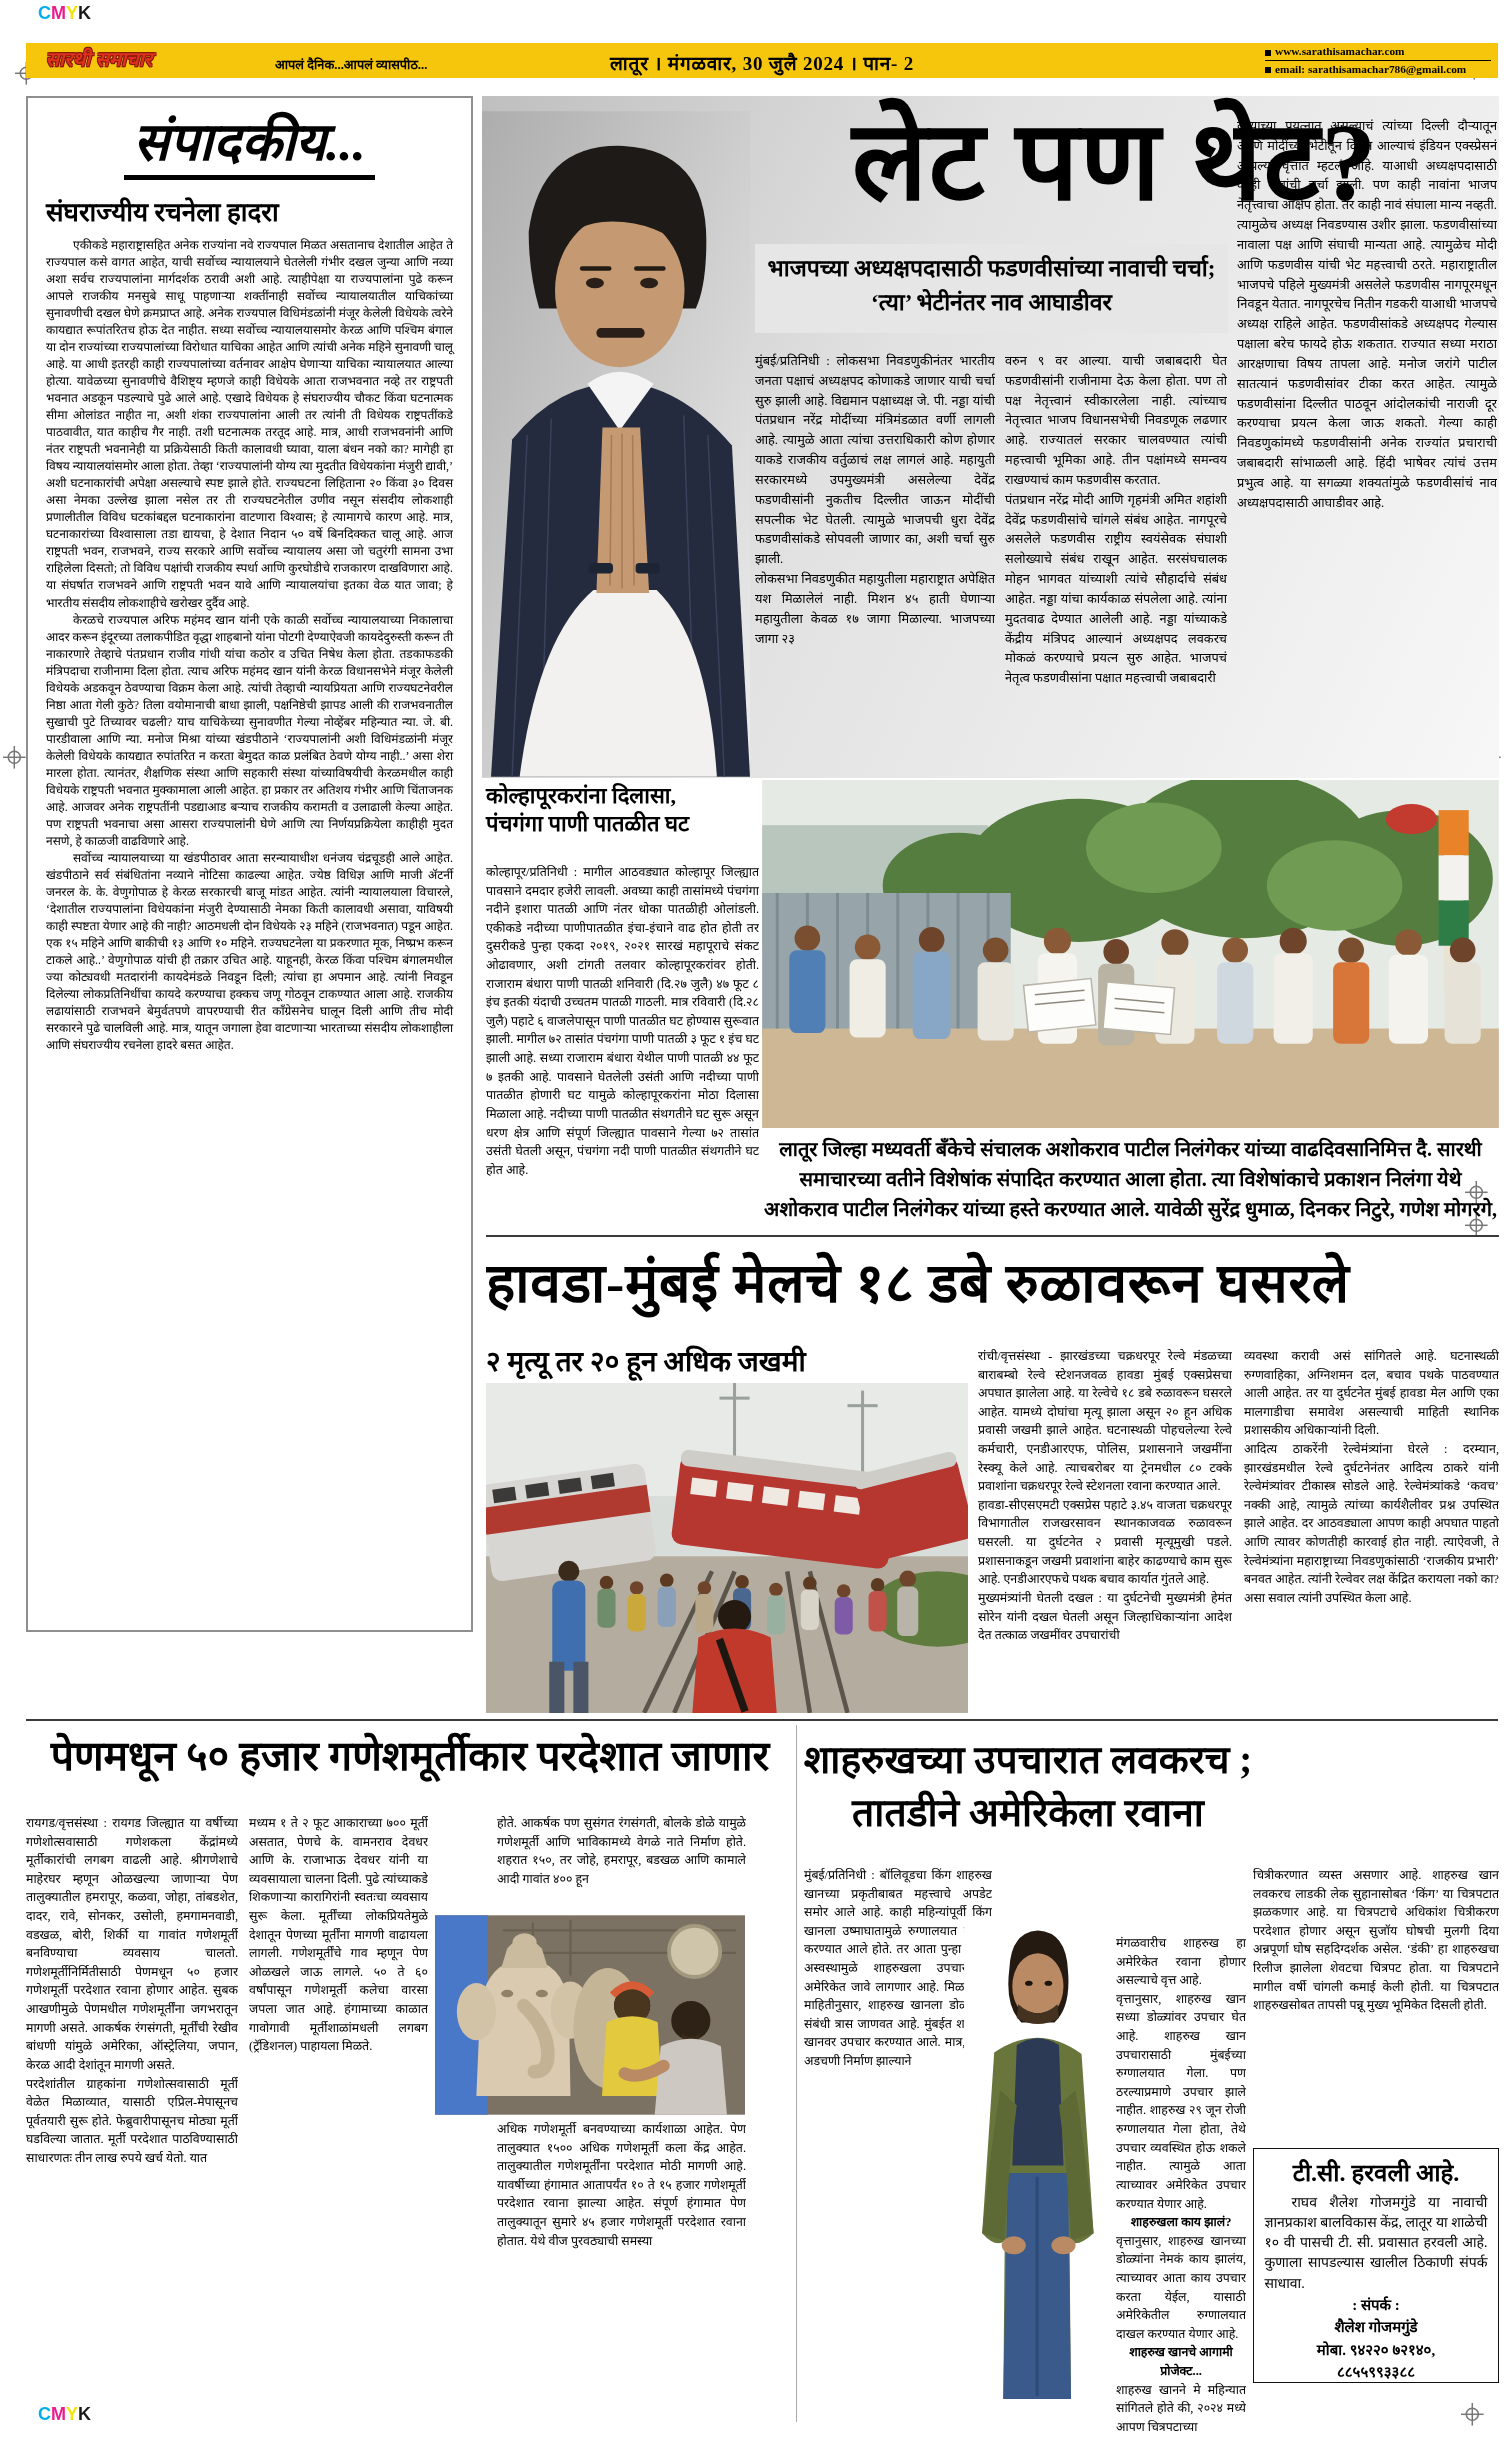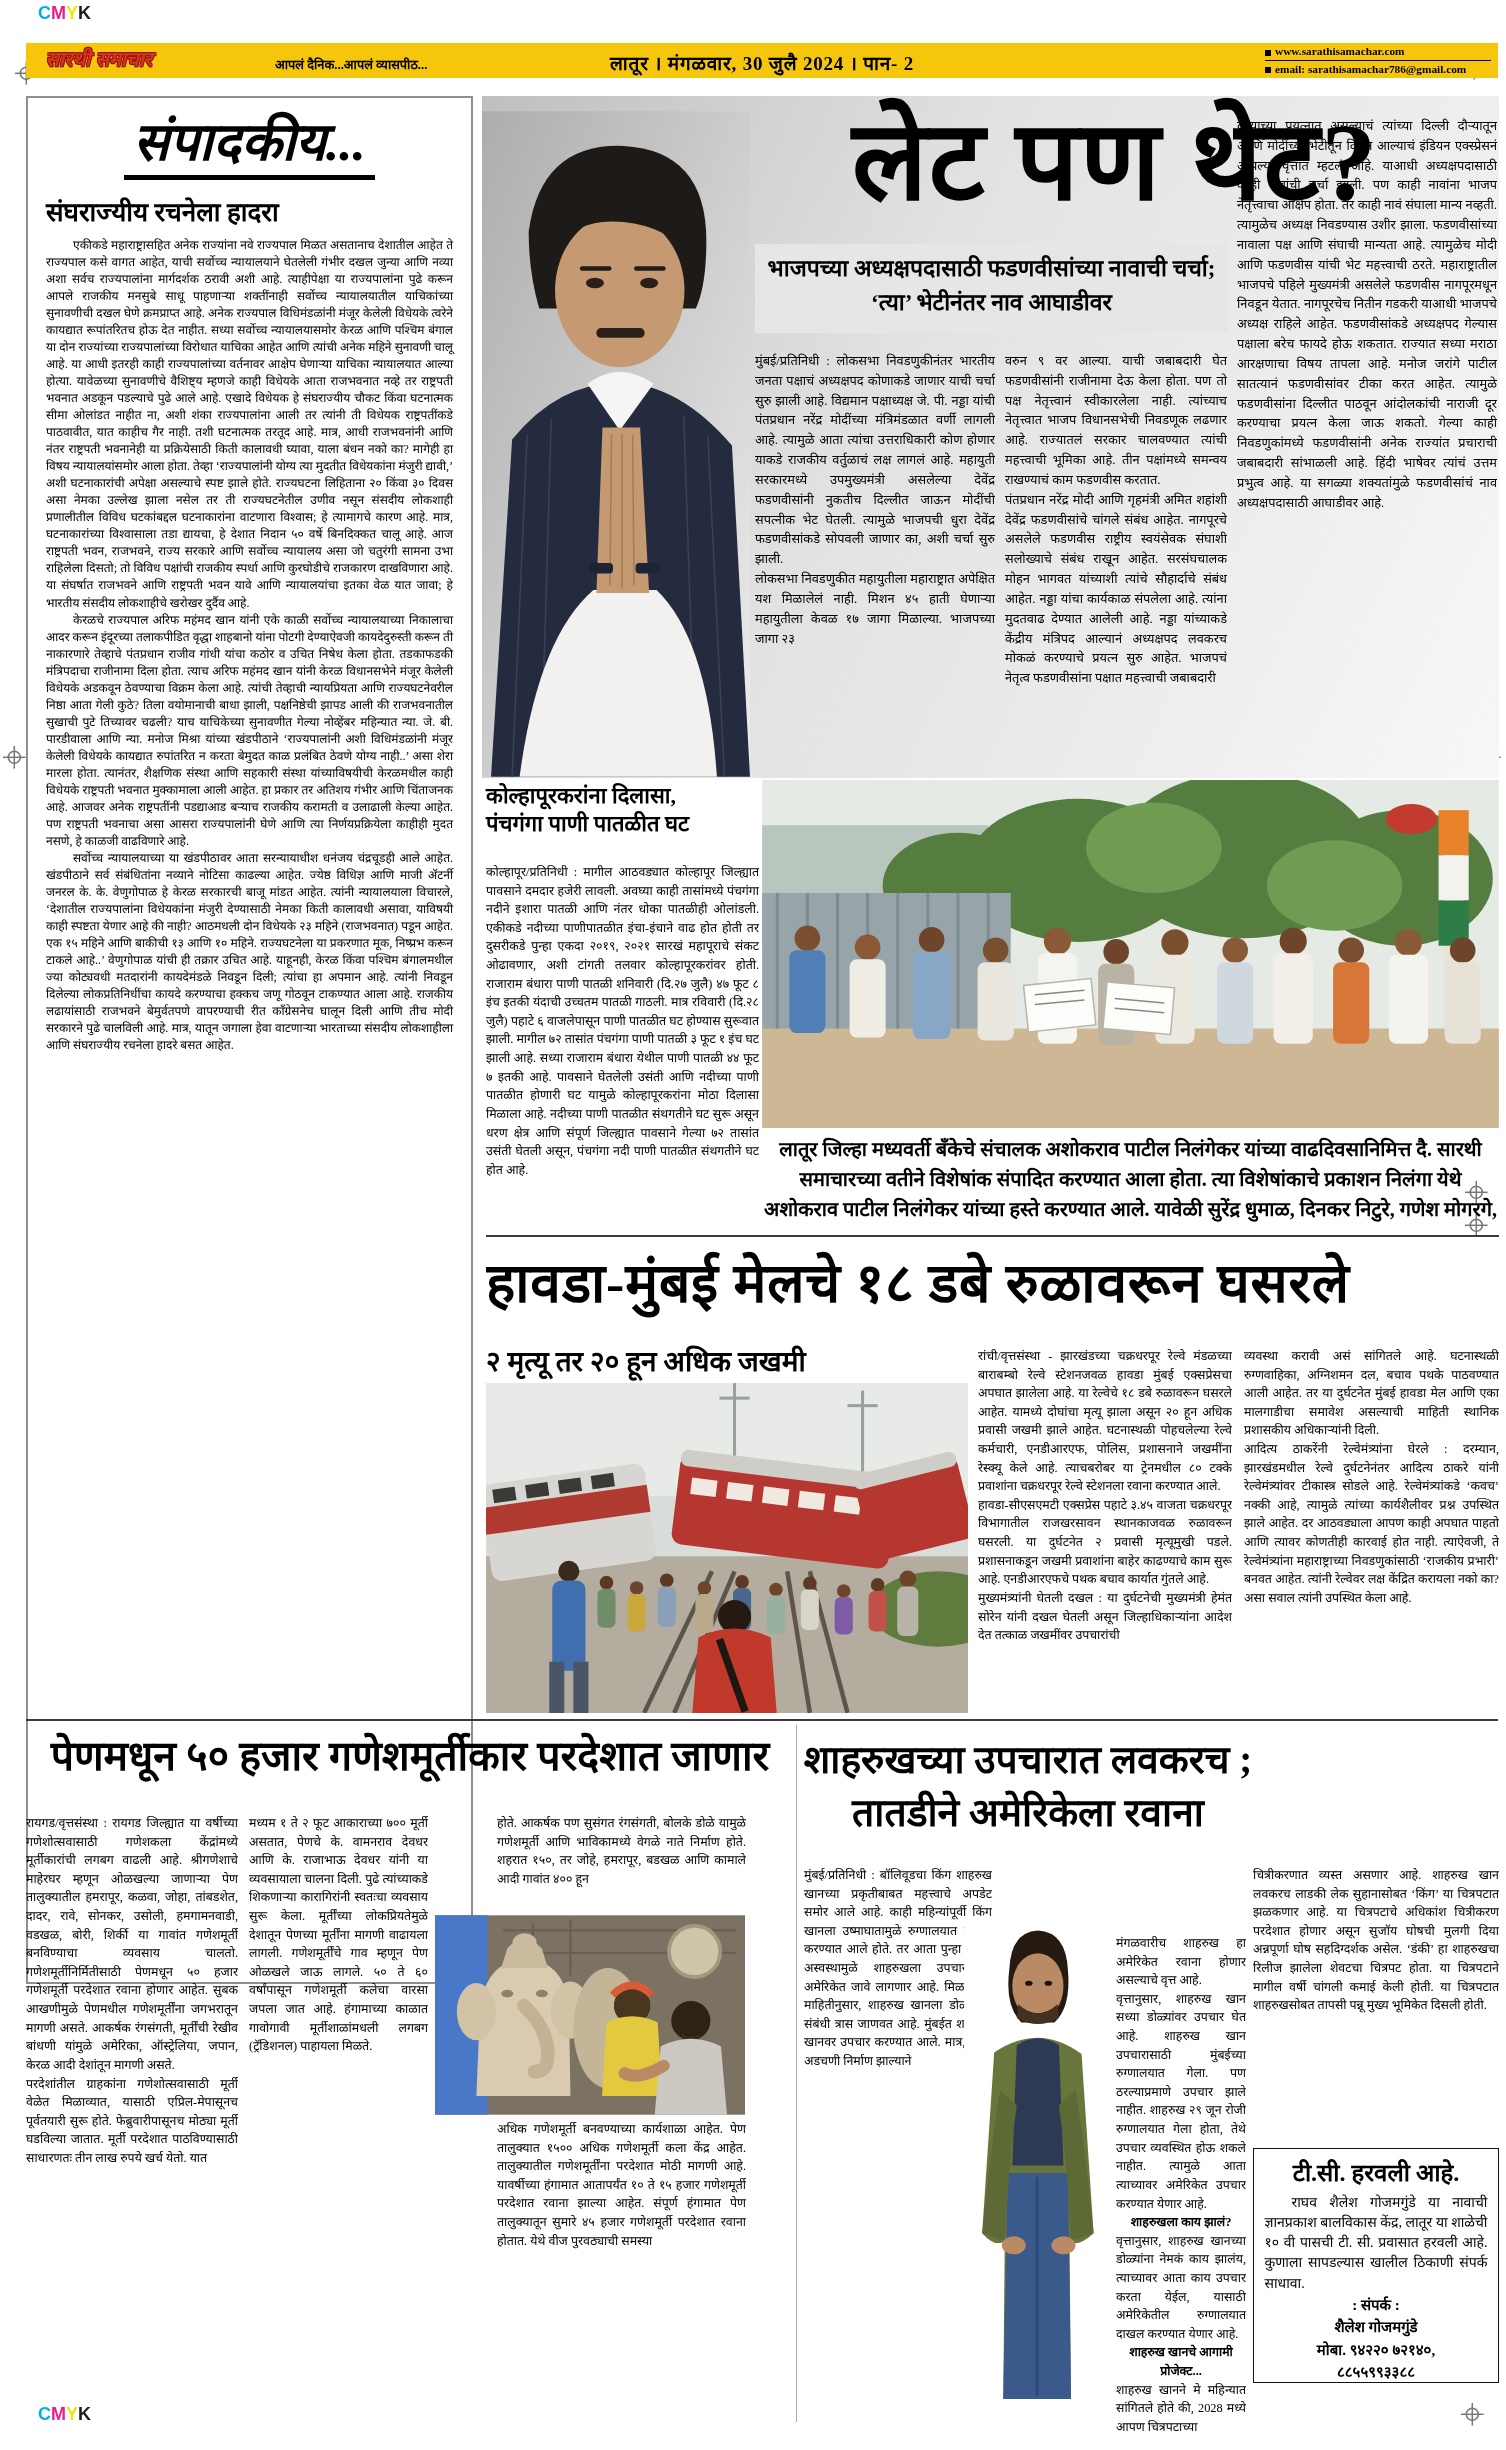--- a/index.html
+++ b/index.html
@@ -19,21 +19,21 @@
   .tagline{left:249px;top:12px;font-size:12.8px;font-weight:bold;}
   .dateline{left:0;width:100%;top:6.8px;font-size:19px;font-weight:bold;text-align:center;letter-spacing:0.8px;}
   .mh-contact{right:7.5px;top:2.3px;width:226px;font-size:11.3px;font-weight:bold;line-height:1.2;}
   .mh-contact .sep{border:none;border-top:1.5px solid #000;margin:1.5px 0;}
   .sq{display:inline-block;width:6px;height:6px;background:#000;margin-right:4.5px;vertical-align:middle;}
   
   .cmyk{font-size:18px;font-weight:bold;font-family:"Liberation Sans",sans-serif;}
   .cmyk .c{color:#00aeef}.cmyk .m{color:#ec1c8d}.cmyk .y{color:#f2e50b}.cmyk .k{color:#1a1a1a}
   .reg{width:22.6px;height:22.6px;}
   
-  .editorial{left:26px;top:96px;width:447px;height:1888px;border:2.3px solid #8f8f8f;
+  .editorial{left:26px;top:96px;width:447px;height:1536px;border:2.3px solid #8f8f8f;
              box-sizing:border-box;padding:10.5px 18px;}
   .ed-title{font-size:53px;font-weight:bold;font-style:italic;border-bottom:5.3px solid #000;
             display:inline-block;padding:0 9px;line-height:1.25;}
   .ed-head{font-size:26px;font-weight:bold;margin:13.6px 0 7.5px 0;}
   .ed-body{font-size:12px;line-height:1.42;}
   .ind{text-indent:27px;}
   
   .lead{left:482px;top:96px;width:1017px;height:682px;
         background:linear-gradient(115deg,#bfbfbf 0%,#e2e2e2 40%,#f7f7f7 100%);}
   .lead-headline{left:249px;top:7.5px;width:768px;font-size:111px;font-weight:bold;
@@ -447,21 +447,21 @@
       <ellipse cx="132" cy="436" rx="16" ry="12" fill="#b98a63"></ellipse>
       <line x1="97" y1="345" x2="97" y2="636" stroke="#2c4a78" stroke-width="4"></line>
     </svg>
   </div>
   <div class="abs smalltxt just clip" style="left:1116px;top:1934px;width:130px;height:555px;">
     <div>मंगळवारीच शाहरुख हा अमेरिकेत रवाना होणार असल्याचे वृत्त आहे.</div>
     <div>वृत्तानुसार, शाहरुख खान सध्या डोळ्यांवर उपचार घेत आहे. शाहरुख खान उपचारासाठी मुंबईच्या रुग्णालयात गेला. पण ठरल्याप्रमाणे उपचार झाले नाहीत. शाहरुख २९ जून रोजी रुग्णालयात गेला होता, तेथे उपचार व्यवस्थित होऊ शकले नाहीत. त्यामुळे आता त्याच्यावर अमेरिकेत उपचार करण्यात येणार आहे.</div>
     <div class="subh center">शाहरुखला काय झालं?</div>
     <div>वृत्तानुसार, शाहरुख खानच्या डोळ्यांना नेमकं काय झालंय, त्याच्यावर आता काय उपचार करता येईल, यासाठी अमेरिकेतील रुग्णालयात दाखल करण्यात येणार आहे.</div>
     <div class="subh center">शाहरुख खानचे आगामी प्रोजेक्ट...</div>
-    <div>शाहरुख खानने मे महिन्यात सांगितले होते की, 2028 मध्ये आपण चित्रपटाच्या</div>
+    <div>शाहरुख खानने मे महिन्यात सांगितले होते की, २०२४ मध्ये आपण चित्रपटाच्या</div>
   </div>
   <div class="abs smalltxt just clip" style="left:1253px;top:1866px;width:246px;height:271px;">चित्रीकरणात व्यस्त असणार आहे. शाहरुख खान लवकरच लाडकी लेक सुहानासोबत ‘किंग’ या चित्रपटात झळकणार आहे. या चित्रपटाचे अधिकांश चित्रीकरण परदेशात होणार असून सुजॉय घोषची मुलगी दिया अन्नपूर्णा घोष सहदिग्दर्शक असेल. ‘डंकी’ हा शाहरुखचा रिलीज झालेला शेवटचा चित्रपट होता. या चित्रपटाने मागील वर्षी चांगली कमाई केली होती. या चित्रपटात शाहरुखसोबत तापसी पन्नू मुख्य भूमिकेत दिसली होती.</div>
 
   <div class="abs notice">
     <div class="notice-title">टी.सी. हरवली आहे.</div>
     <div class="notice-body just ind">राघव शैलेश गोजमगुंडे या नावाची ज्ञानप्रकाश बालविकास केंद्र, लातूर या शाळेची १० वी पासची टी. सी. प्रवासात हरवली आहे. कुणाला सापडल्यास खालील ठिकाणी संपर्क साधावा.</div>
     <div class="notice-line">: संपर्क :</div>
     <div class="notice-line">शैलेश गोजमगुंडे</div>
     <div class="notice-line">मोबा. ९४२२० ७२१४०,</div>
     <div class="notice-line">८८५५९९३३८८</div>

